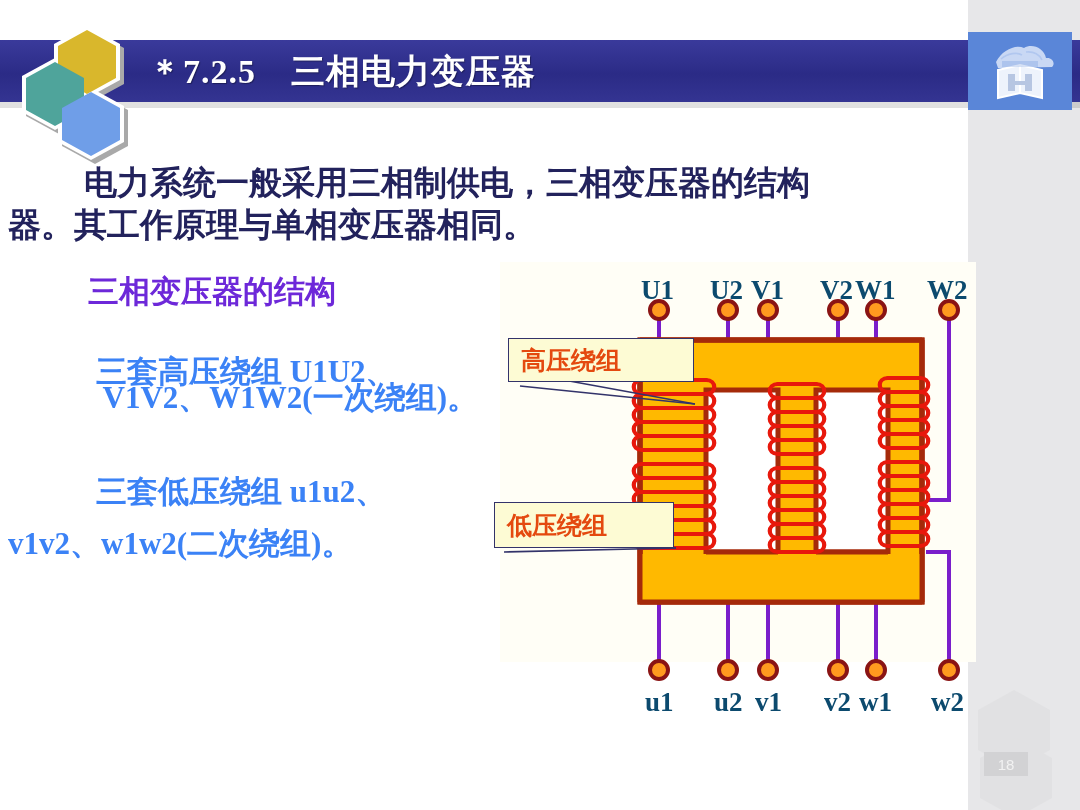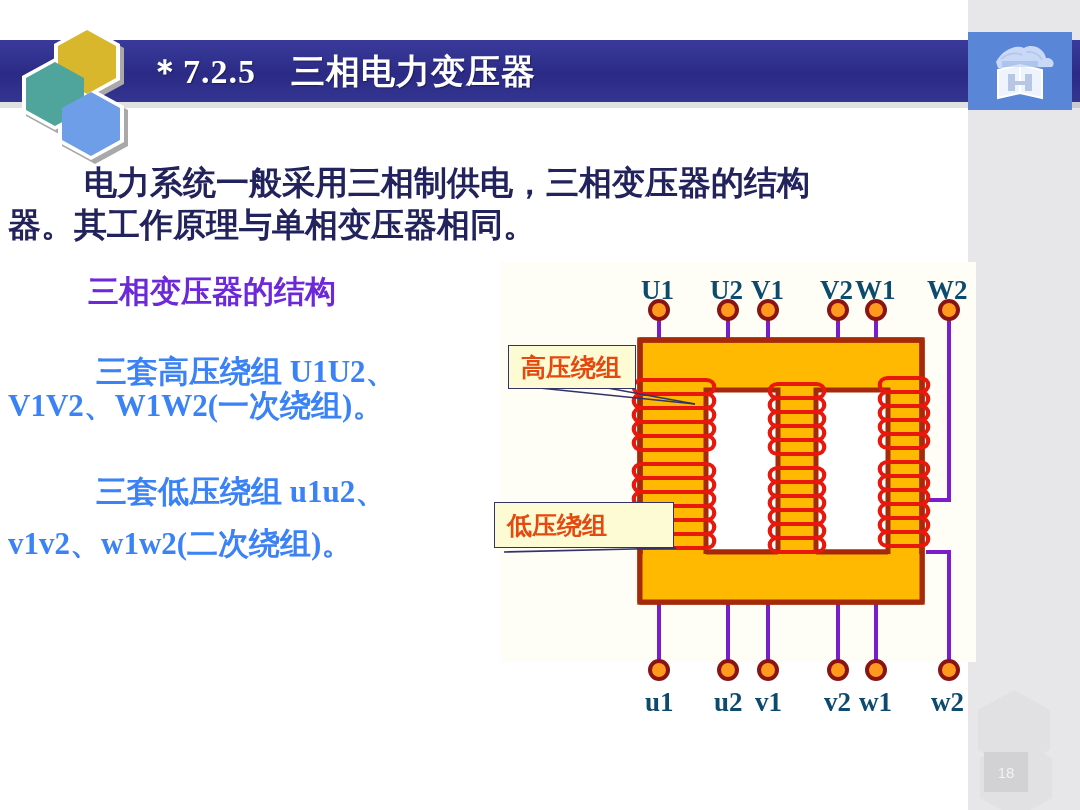--- a/index.html
+++ b/index.html
@@ -89,40 +89,40 @@
     border:1px solid #33336a;
     color:#e4490f;
     font-weight:bold;
     font-size:25px;
     line-height:100%;
     display:flex;align-items:center;
     padding:0 12px;
     box-sizing:border-box;
     white-space:nowrap;
   }
-  .callout-hv{left:508px;top:338px;width:128px;height:44px;margin-top:7px;}
+  .callout-hv{left:508px;top:338px;width:186px;height:44px;}
   .callout-lv{left:478px;top:502px;width:180px;height:46px;margin-left:16px;}
 
   
   .term-label{
     position:absolute;
     color:#0c4a6e;
     font-weight:bold;
     font-size:27px;
     line-height:28px;
     white-space:nowrap;
   }
 
   
   .decor-hex{
     position:absolute;background:#e1e1e3;
     clip-path:polygon(50% 0%,100% 25%,100% 75%,50% 100%,0% 75%,0% 25%);
   }
   .pagenum{
-    position:absolute;left:984px;top:752px;width:44px;height:40px;
+    position:absolute;left:984px;top:752px;width:44px;height:24px;
     background:#d2d2d4;color:#f2f2f2;
     font-size:15px;font-weight:normal;
     display:flex;align-items:center;justify-content:center;
     font-family:"Liberation Sans",sans-serif;
   }
 </style>
 </head>
 <body>
 
 <div id="slide">
@@ -165,21 +165,21 @@
       <rect x="34" y="29" width="36" height="6" fill="#5a86d8" opacity="0.25"></rect>
     </svg>
   </div>
 
   <div class="para-dark" style="left:84px;top:162px;width:880px;">电力系统一般采用三相制供电，三相变压器的结构</div>
   <div class="para-dark" style="left:8px;top:204px;width:880px;">器。其工作原理与单相变压器相同。</div>
 
   <div class="head-red">三相变压器的结构</div>
 
   <div class="para-blue" style="left:96px;top:350px;width:420px;">三套高压绕组  U1U2、</div>
-  <div class="para-blue" style="left:8px;top:384px;width:470px;">V1V2、W1W2(一次绕组)。</div>
+  <div class="para-blue" style="left:8px;top:376px;width:470px;text-align:right;">V1V2、W1W2(一次绕组)。</div>
 
   <div class="para-blue" style="left:96px;top:470px;width:420px;">三套低压绕组  u1u2、</div>
   <div class="para-blue" style="left:8px;top:522px;width:470px;">v1v2、w1w2(二次绕组)。</div>
 
   <div class="diagram">
     <svg width="500" height="460" viewBox="0 0 500 460">
 
       <rect x="10" y="0" width="476" height="400" fill="#fffef6"></rect>
 
       <g stroke="#7a1ecb" stroke-width="4" fill="none">

